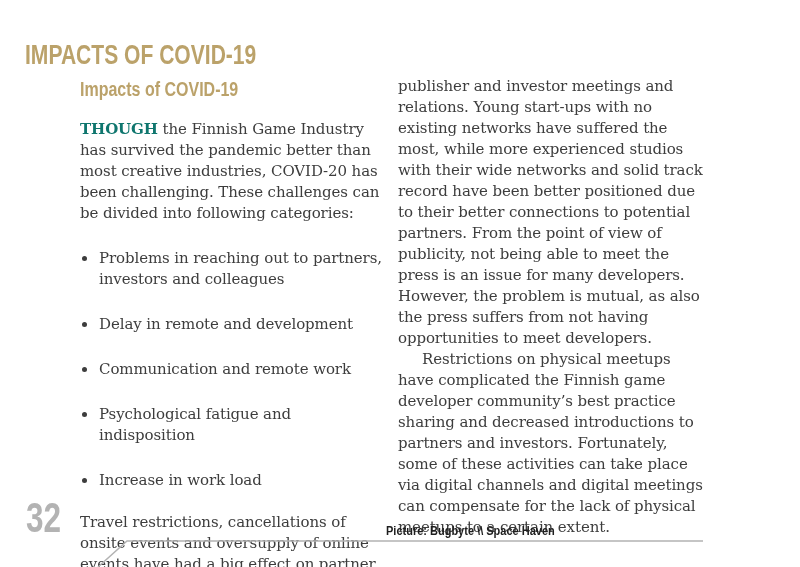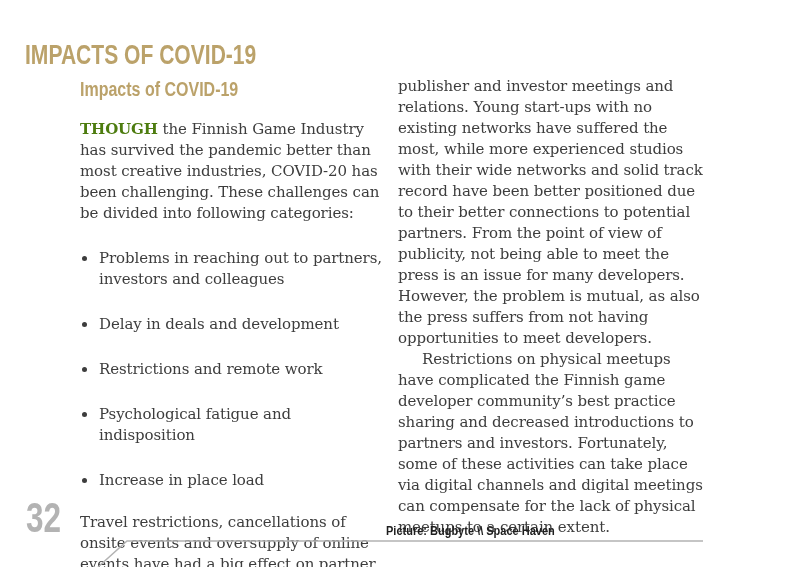--- a/index.html
+++ b/index.html
@@ -52,21 +52,21 @@
     white-space: nowrap;
     margin: 2px 0 18px 0;
   }
   .body-text {
     font-size: 15px;
     line-height: 21px;
     letter-spacing: -0.1px;
     margin: 0 0 21px 0;
     color: #3d3d3d;
   }
-  .body-text strong { font-weight: bold; color: #4d7c0f; }
+  .body-text strong { font-weight: bold; color: #0f766e; }
 
   ul.bullet-list {
     margin: 0 0 21px 0;
     padding: 0 0 0 18px;
     font-size: 15px;
     line-height: 21px;
     letter-spacing: -0.1px;
     list-style: disc outside;
   }
   ul.bullet-list li { padding-left: 1px; margin-top: 24px; }
@@ -132,24 +132,24 @@
 
   <div class="columns">
 
     <div class="col-left">
       <h2 class="section-heading">Impacts of COVID-19</h2>
 
       <p class="body-text"><strong>THOUGH</strong><span> the Finnish Game Industry has survived the pandemic better than most creative industries, COVID-20 has been challenging. These challenges can be divided into following categories:</span></p>
 
       <ul class="bullet-list">
         <li>Problems in reaching out to partners, investors and colleagues</li>
-        <li>Delay in deals and development</li>
-        <li>Restrictions and remote work</li>
+        <li>Delay in remote and development</li>
+        <li>Communication and remote work</li>
         <li>Psychological fatigue and indisposition</li>
-        <li>Increase in place load</li>
+        <li>Increase in work load</li>
       </ul>
 
 
       <p class="body-text">Travel restrictions, cancellations of onsite events and oversupply of online events have had a big effect on partner,</p>
     </div>
 
     <div class="col-right">
       <p class="body-text" style="margin-bottom:0;">publisher and investor meetings and relations. Young start-ups with no existing networks have suffered the most, while more experienced studios with their wide networks and solid track record have been better positioned due to their better connections to potential partners. From the point of view of publicity, not being able to meet the press is an issue for many developers. However, the problem is mutual, as also the press suffers from not having opportunities to meet developers.</p>
       <p class="body-text para-indent">Restrictions on physical meetups have complicated the Finnish game developer community’s best practice sharing and decreased introductions to partners and investors. Fortunately, some of these activities can take place via digital channels and digital meetings can compensate for the lack of physical meetups to a certain extent.</p>
     </div>

